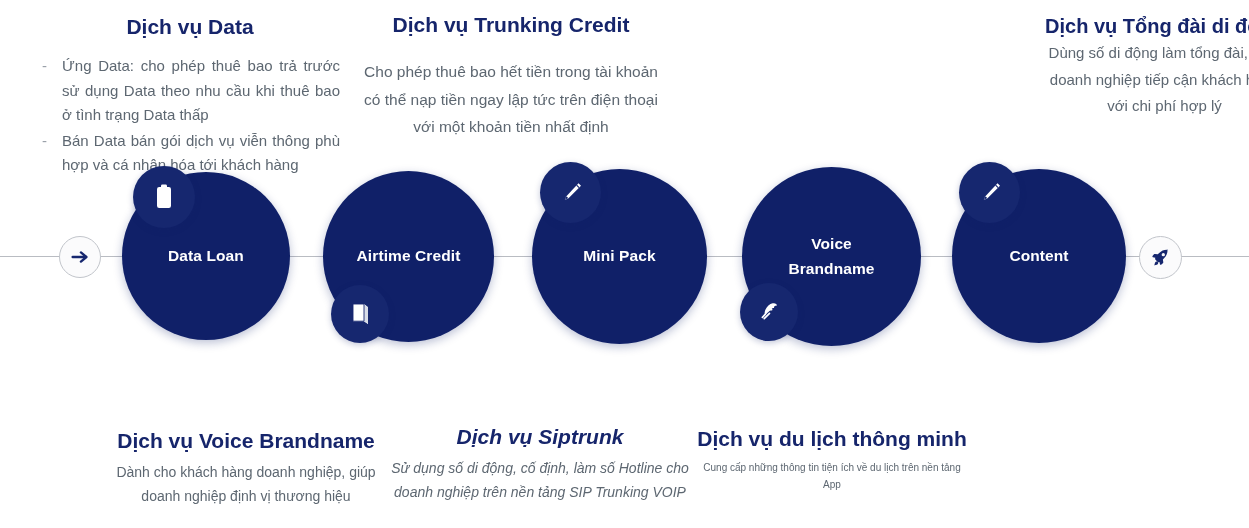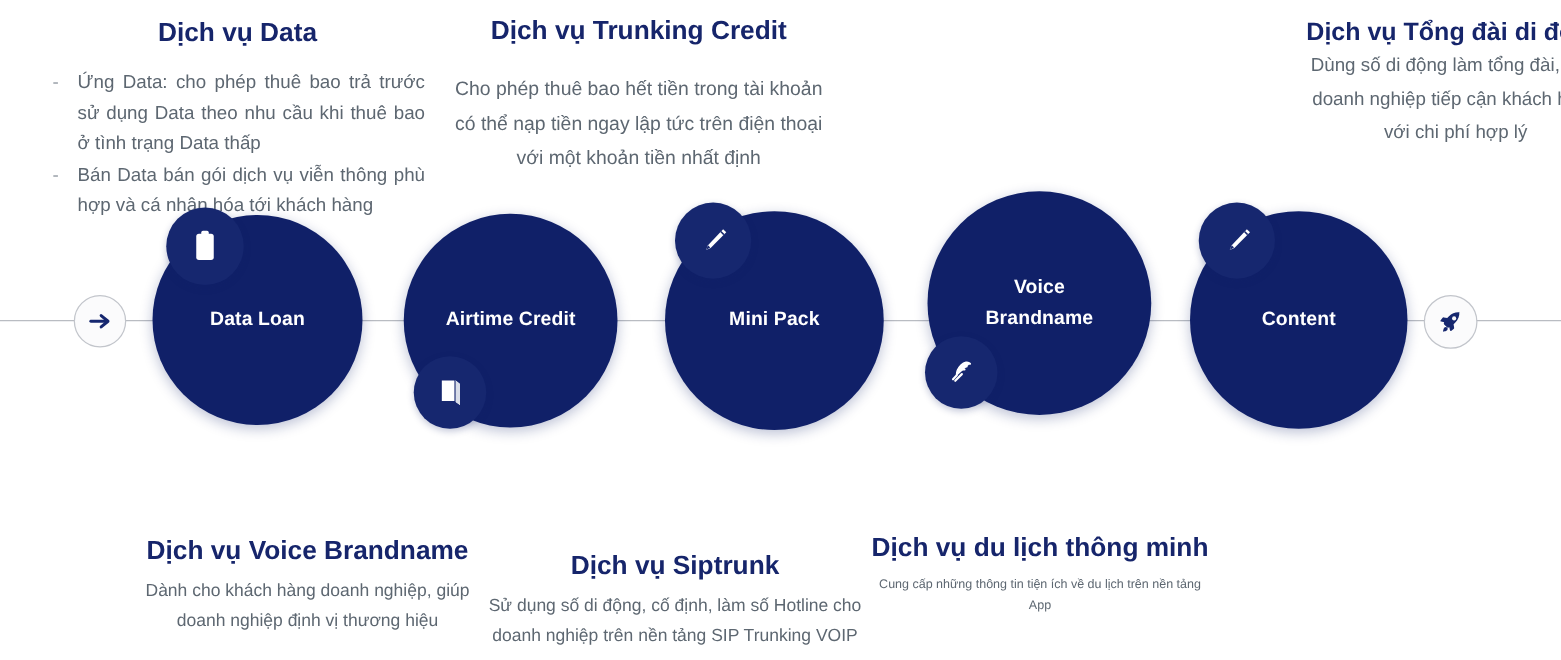--- a/index.html
+++ b/index.html
@@ -184,21 +184,21 @@
       <span>
         <svg width="26" height="26" viewBox="0 0 26 26">
           <path d="M20.5 3.3 L23 5.8 L10.5 18.3 L6.8 19.9 L8.4 16.2 Z" fill="#ffffff"></path>
           <path d="M6.8 19.9 L8.4 16.2 L10.2 18 Z" fill="#16276f"></path>
           <line x1="18.6" y1="5.2" x2="21.1" y2="7.7" stroke="#16276f" stroke-width="1.2"></line>
         </svg>
       </span>
     </span>
   </div>
 
-  <div class="node" style="left:742px; top:153px; width:179px; height:179px;">
+  <div class="node" style="left:742px; top:167px; width:179px; height:179px;">
     <span class="node-label">
       <span>Voice</span><br>
       <span>Brandname</span>
     </span>
     <span class="badge" style="left:-2px; top:116px; width:58px; height:58px;">
       <span>
         <svg width="24" height="24" viewBox="0 0 24 24" fill="none" stroke="#ffffff" stroke-width="1.7" stroke-linecap="round" stroke-linejoin="round">
           <path d="M19 5c-1.6-1.6-4.6-1.2-7 1.2S8.4 12 8.4 14.2l-3 3.2" fill="#ffffff"></path>
           <line x1="7.2" y1="18.6" x2="12.5" y2="13.3"></line>
           <line x1="11.3" y1="9.6" x2="14.6" y2="9.6"></line>
@@ -229,21 +229,21 @@
         <circle cx="15.2" cy="8.8" r="1.9" fill="#f7f7f9"></circle>
       </svg>
     </span>
   </div>
 
   <div class="block" style="left:56px; top:428px; width:300px;">
     <div class="heading">Dịch vụ Voice Brandname</div>
     <div class="body-text small" style="margin-top:7px;">Dành cho khách hàng doanh nghiệp, giúp doanh nghiệp định vị thương hiệu</div>
   </div>
 
-  <div class="block" style="left:350px; top:440px; width:300px;">
+  <div class="block" style="left:350px; top:424px; width:300px;font-style:italic;">
     <div class="heading">Dịch vụ Siptrunk</div>
     <div class="body-text small" style="margin-top:7px;">Sử dụng số di động, cố định, làm số Hotline cho doanh nghiệp trên nền tảng SIP Trunking VOIP</div>
   </div>
 
   <div class="block" style="left:656px; top:426px; width:272px;">
     <div class="heading">Dịch vụ du lịch thông minh</div>
     <div class="body-text small" style="margin-top:7px; font-size:10px;">Cung cấp những thông tin tiện ích về du lịch trên nền tảng App</div>
   </div>
 
 

